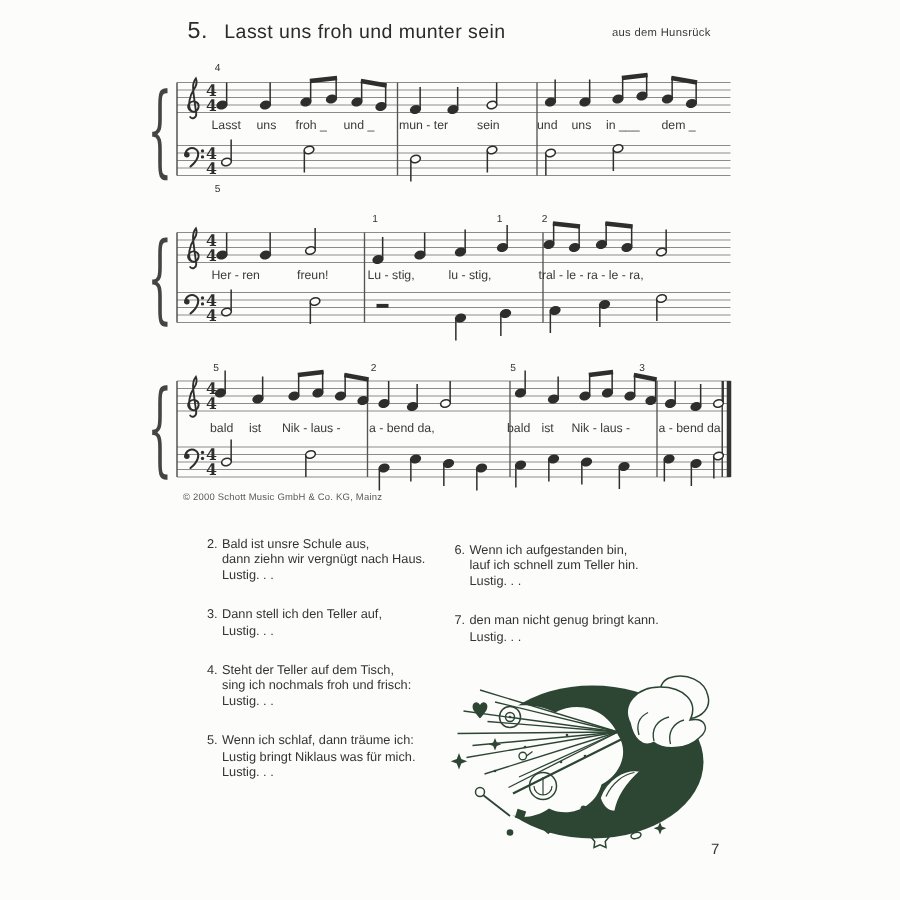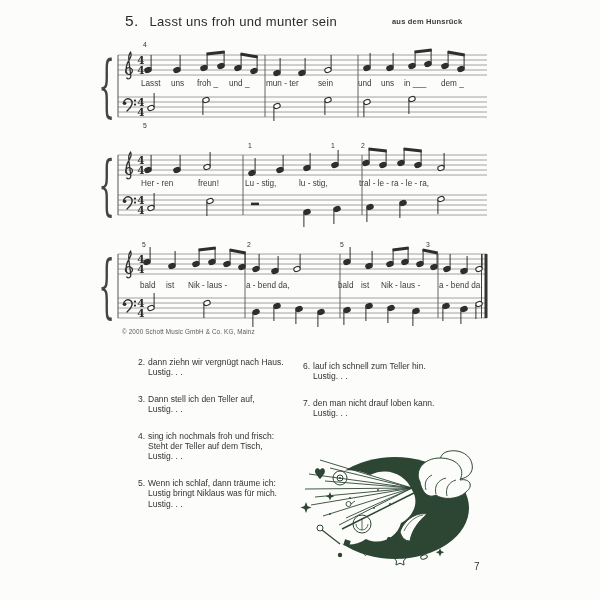--- a/index.html
+++ b/index.html
@@ -1,21 +1,21 @@
 <!DOCTYPE html>
 <html><head>
 <meta charset="utf-8">
 <style>
   html,body{margin:0;padding:0;background:#e8e8e6;}
   .page{position:relative;width:600px;height:600px;background:#fcfcfa;overflow:hidden;
         font-family:"Liberation Sans",sans-serif;color:#2b2b2b;}
   .header{position:absolute;left:125px;top:12px;display:flex;align-items:baseline;}
   .song-number{font-size:15.5px;letter-spacing:.3px;margin-right:11px;}
   .song-title{font-size:13px;letter-spacing:.3px;}
-  .song-origin{position:absolute;left:392px;top:17px;font-size:7.5px;color:#3a3a3a;letter-spacing:.2px;font-weight:bold;}
+  .song-origin{position:absolute;left:408px;top:17px;font-size:7.5px;color:#3a3a3a;letter-spacing:.2px;}
   #music{position:absolute;left:0;top:0;pointer-events:none;}
   .copyright{position:absolute;left:122px;top:328px;font-size:6.3px;color:#5a5a5a;letter-spacing:.15px;}
   .verse-col{position:absolute;width:172px;font-size:8.5px;line-height:10.4px;color:#333;}
   .col-left{left:139px;top:357px;}
   .col-right{left:304px;top:361px;}
   .verse{position:relative;padding-left:9px;margin-bottom:16px;}
   .verse-num{position:absolute;left:-1px;top:0;}
   .illustration{position:absolute;left:300px;top:450px;}
   .page-number{position:absolute;left:474px;top:561px;font-size:10px;color:#333;}
 </style>
@@ -306,50 +306,52 @@
         <text x="342" y="247" font-size="6.8" fill="#333" text-anchor="middle" font-family="&quot;Liberation Sans&quot;,sans-serif">5</text>
         <text x="428" y="247" font-size="6.8" fill="#333" text-anchor="middle" font-family="&quot;Liberation Sans&quot;,sans-serif">3</text>
       </g>
     </svg>
 
   <div class="copyright">© 2000 Schott Music GmbH &amp; Co. KG, Mainz</div>
 
   <div class="verse-col col-left" id="verses-left">
       <div class="verse">
         <span class="verse-num">2.</span>
+        <div>Bald ist unsre Schule aus,</div>
         <div>dann ziehn wir vergnügt nach Haus.</div>
         <div>Lustig. . .</div>
       </div>
       <div class="verse">
         <span class="verse-num">3.</span>
         <div>Dann stell ich den Teller auf,</div>
         <div>Lustig. . .</div>
       </div>
       <div class="verse">
         <span class="verse-num">4.</span>
+        <div>Steht der Teller auf dem Tisch,</div>
         <div>sing ich nochmals froh und frisch:</div>
-        <div>Steht der Teller auf dem Tisch,</div>
         <div>Lustig. . .</div>
       </div>
       <div class="verse">
         <span class="verse-num">5.</span>
         <div>Wenn ich schlaf, dann träume ich:</div>
         <div>Lustig bringt Niklaus was für mich.</div>
         <div>Lustig. . .</div>
       </div>
     </div>
   <div class="verse-col col-right" id="verses-right">
       <div class="verse">
         <span class="verse-num">6.</span>
+        <div>Wenn ich aufgestanden bin,</div>
         <div>lauf ich schnell zum Teller hin.</div>
         <div>Lustig. . .</div>
       </div>
       <div class="verse">
         <span class="verse-num">7.</span>
-        <div>den man nicht drauf loben kann.</div>
+        <div>den man nicht genug bringt kann.</div>
         <div>Lustig. . .</div>
       </div>
     </div>
 
   <svg class="illustration" width="200" height="130" viewBox="0 0 200 130">
     <g id="illu">
         <ellipse cx="95" cy="58" rx="74" ry="51" fill="#2d4634"></ellipse>
         <path d="M12,34 C28,20 52,16 70,25 C88,16 106,25 112,40 C120,52 113,67 101,73 C97,88 80,96 66,89 C52,99 33,95 27,82 C11,78 5,63 13,51 C7,44 7,40 12,34 Z" fill="#fcfcfa"></path>
         <line x1="112" y1="38" x2="20" y2="10" stroke="#2d4634" stroke-width="0.9"></line>
         <line x1="112" y1="38" x2="9" y2="24" stroke="#2d4634" stroke-width="0.9"></line>

